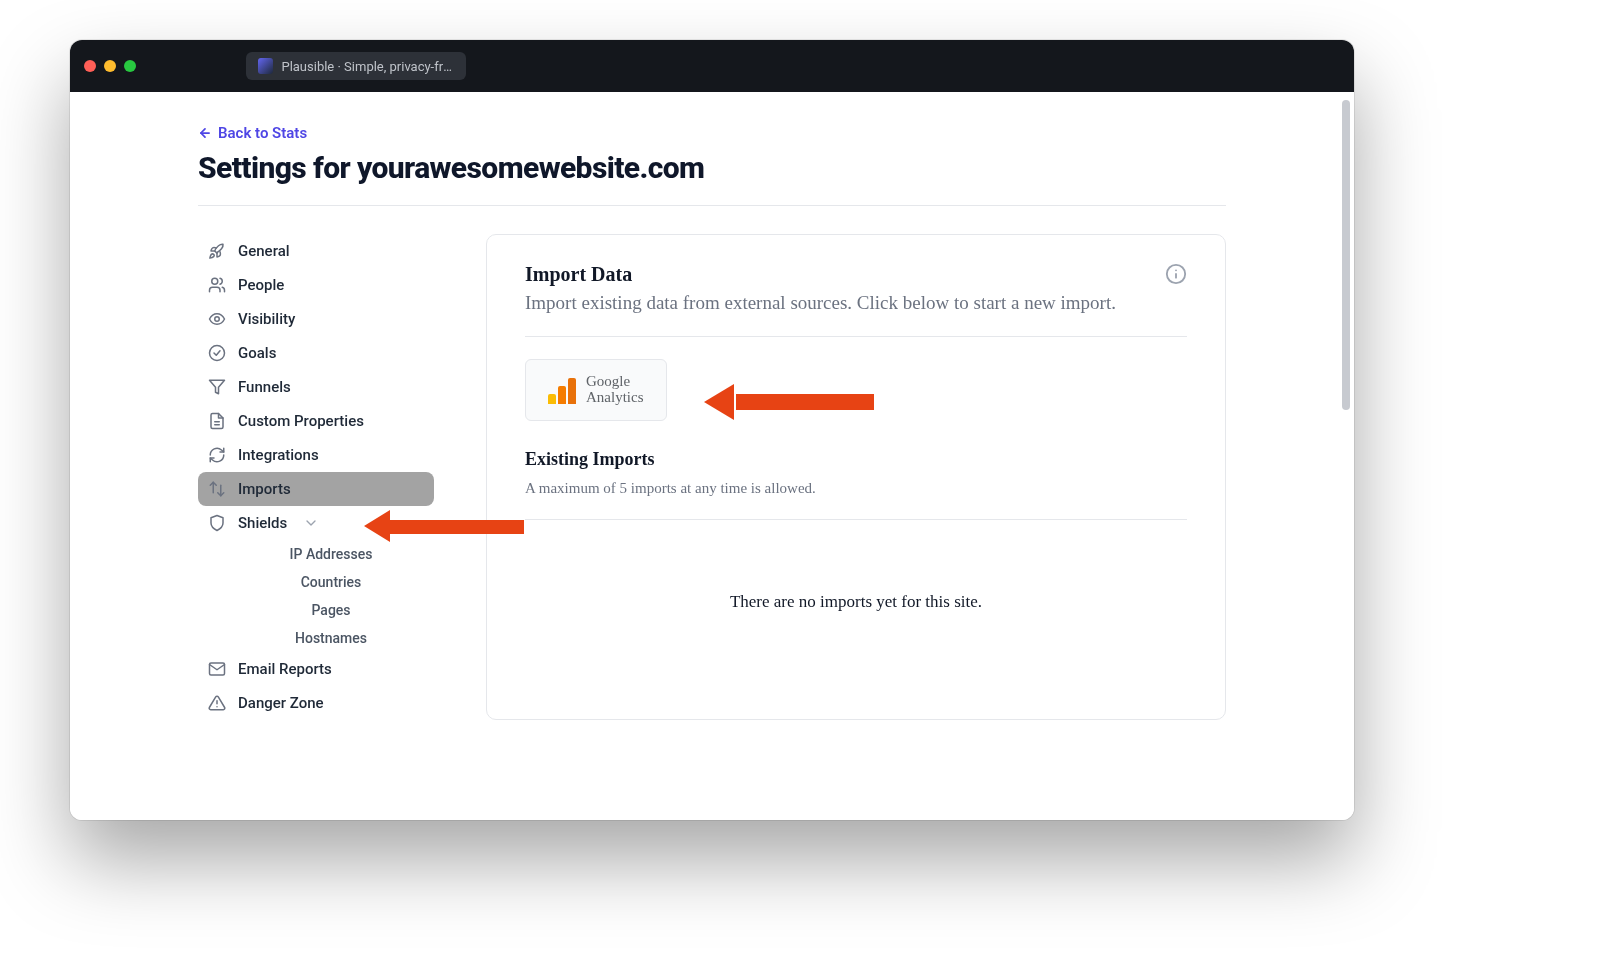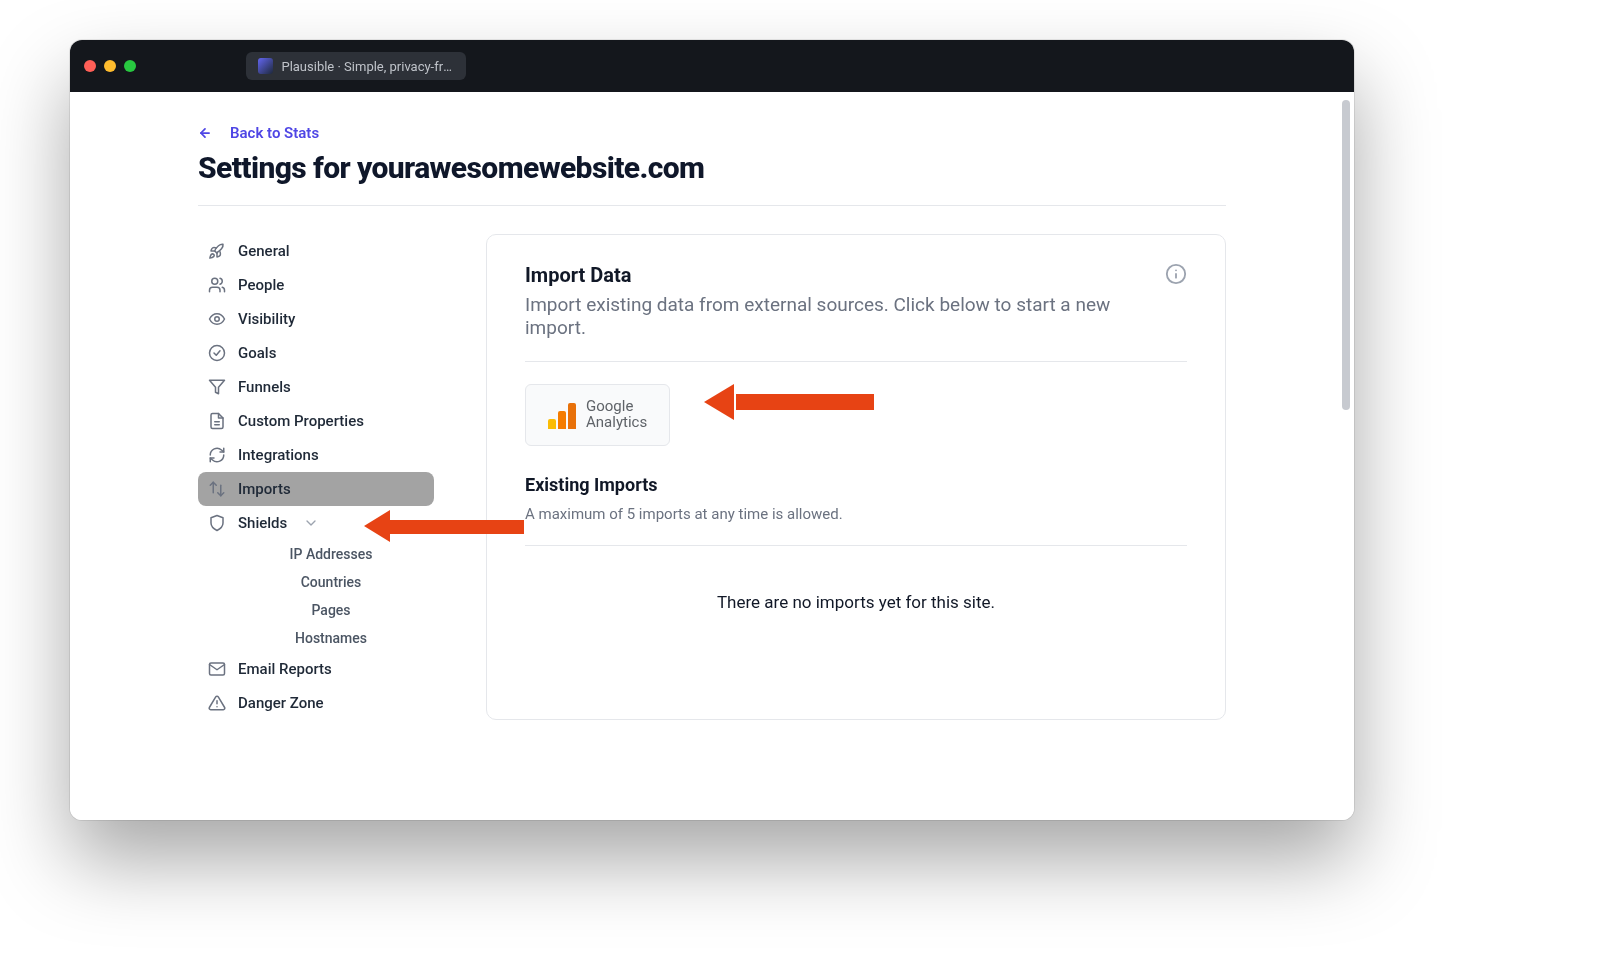--- a/index.html
+++ b/index.html
@@ -23,41 +23,41 @@
   .tab .favicon { width: 16px; height: 16px; border-radius: 3px; background: linear-gradient(135deg, #6366f1, #1e293b); display:inline-block; }
   .tab .label { white-space: nowrap; overflow:hidden; text-overflow:ellipsis; }
 
   .content {
     position: absolute; top: 52px; left:0; right:0; bottom:0; background:#fff; overflow:hidden;
   }
   .scroll-gutter { position:absolute; right:4px; top:8px; bottom:8px; width:8px; }
   .scroll-thumb { position:absolute; left:0; top:0; width:8px; height:310px; background:#c7cad0; border-radius:4px; }
 
   .page { padding: 32px 128px 0 128px; }
-  .back-link { display:inline-flex; align-items:center; gap:18px; color:#4f46e5; font-weight:600; font-size:15px; text-decoration:none; cursor:pointer; }
+  .back-link { display:inline-flex; align-items:center; gap:6px; color:#4f46e5; font-weight:600; font-size:15px; text-decoration:none; cursor:pointer; }
   .page-title { font-size: 30px; font-weight: 800; color:#0f172a; margin-top: 6px; letter-spacing: -0.02em; }
   .hr { height:1px; background:#e5e7eb; margin-top: 20px; }
 
   .body-grid {
     display:flex; gap: 52px; margin-top: 28px;
   }
   .sidebar { width: 236px; flex: 0 0 236px; text-align: center; }
   .nav-item {
     display:flex; align-items:center; gap:12px; padding: 8px 10px; border-radius: 8px;
     color:#1f2937; font-size:15px; font-weight:500; cursor:pointer;
   }
   .nav-item .icon { width:18px; height:18px; color:#6b7280; display:inline-flex; align-items:center; justify-content:center; }
   .nav-item.active { background:#a3a3a3; }
   .nav-chevron { width:16px;height:16px; color:#9ca3af; margin-left:4px;}
   .nav-sub {
     display:block; padding: 6px 10px 6px 40px; font-size:14px; color:#4b5563; cursor:pointer; font-weight:500;
   }
 
   .panel {
-    flex:1; border:1px solid #e5e7eb; border-radius: 10px; padding: 28px 38px 40px 38px; background:#fff;
+    flex:1; border:1px solid #e5e7eb; border-radius: 10px; padding: 28px 38px 40px 38px; background:#fff;font-family:Liberation Serif, serif;
   }
   .panel-head { display:flex; align-items:flex-start; justify-content:space-between; }
   .panel-title { font-size: 20px; font-weight: 700; color:#111827; }
   .panel-sub { color:#6b7280; font-size:19px; margin-top:6px; }
   .info-ico { width:22px;height:22px; color:#9ca3af; flex:0 0 auto; cursor:pointer; }
   .sep { height:1px; background:#e5e7eb; margin: 22px 0 22px 0; }
 
   .ga-card {
     display:inline-flex; align-items:center; gap:10px; border:1px solid #e5e7eb; background:#f9fafb;
     border-radius:6px; padding: 14px 22px; cursor:pointer;
@@ -65,21 +65,21 @@
   .ga-mark { width:28px; height:28px; position:relative; }
   .ga-mark span{ position:absolute; bottom:0; border-radius:2px 2px 0 0; }
   .ga-mark .b1{ left:0;  width:8px; height:10px; background:#fbbc05;}
   .ga-mark .b2{ left:10px;width:8px; height:18px; background:#f57c00;}
   .ga-mark .b3{ left:20px;width:8px; height:26px; background:#e8710a;}
   .ga-text { line-height:1.05; color:#5f6368; font-size:15px; }
   .ga-text .g { display:block; }
 
   .sec-title { font-size: 18px; font-weight:700; color:#111827; margin-top: 28px; }
   .sec-sub  { color:#6b7280; font-size:15px; margin-top:10px; }
-  .empty { text-align:center; color:#111827; font-size:17px; margin-top: 46px; }
+  .empty { text-align:center; color:#111827; font-size:17px; margin-top: 72px; }
 
   
   .arrow { position:absolute; pointer-events:none; }
   .arrow .shaft { position:absolute; background:#e74314; }
   .arrow .head {
     position:absolute; width:0; height:0; border-top:16px solid transparent; border-bottom:16px solid transparent;
     border-right:26px solid #e74314;
   }
   .arrow1 { left: 294px; top: 470px; width: 160px; height: 32px; }
   .arrow1 .shaft { left:26px; top:10px; width:134px; height:14px; }

